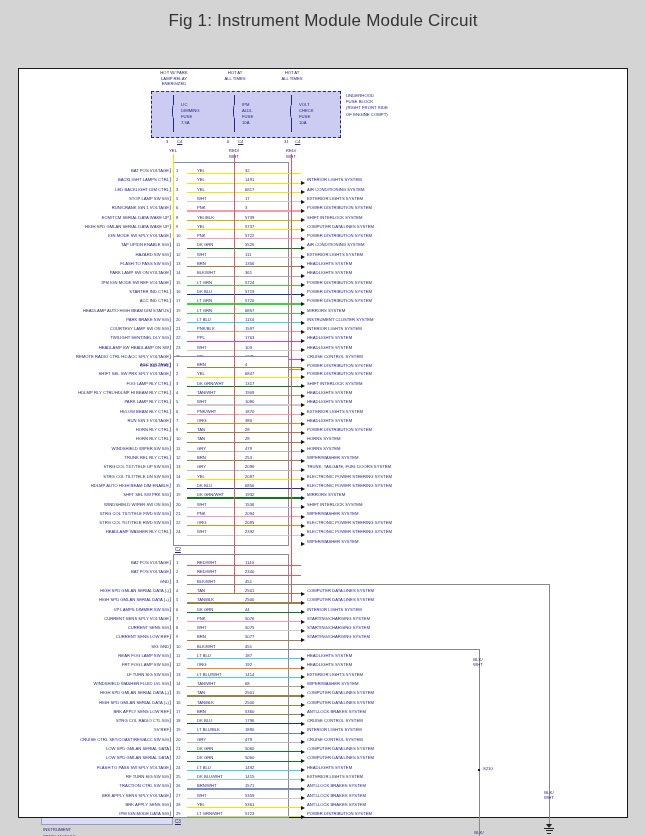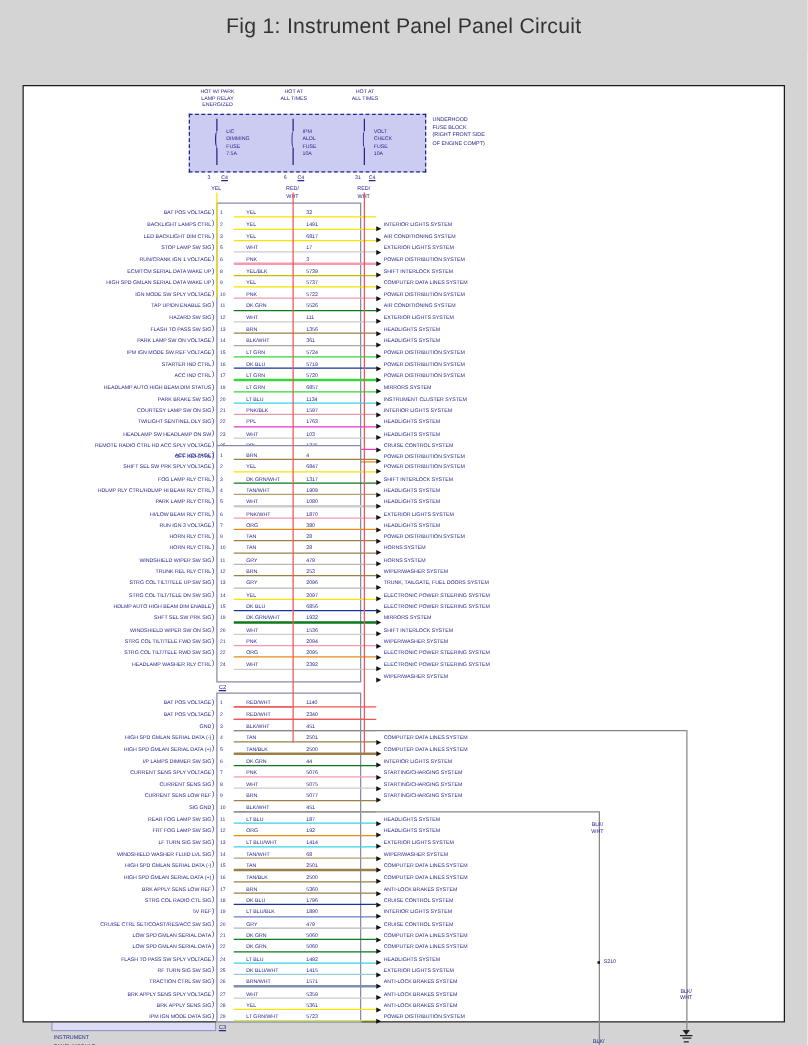--- a/index.html
+++ b/index.html
@@ -115,21 +115,21 @@
   }
   .conn-tick{
     position:absolute;font-size:5px;color:#25258c;
     transform:translateY(-50%);
   }
 </style>
 </head>
 <body>
 
 <div id="header">
-  <div class="title">Fig 1: Instrument Panel Panel Circuit</div>
+  <div class="title">Fig 1: Instrument Module Module Circuit</div>
 </div>
 
 <div id="canvas">
     <div class="modbox" style="left: 22px; top: 90px; width: 132px; height: 666.4px; z-index: -1;"></div>
     <div class="fuseblock" style="left: 132px; top: 22px; width: 190px; height: 47px;"></div>
     <div class="fb-label" style="left: 327px; top: 24px; width: 86px;">UNDERHOOD
 FUSE BLOCK
 (RIGHT FRONT SIDE
 OF ENGINE COMPT)</div>
     <div class="hot-label" style="left: 132px; top: 1px; width: 46px;">HOT W/ PARK

